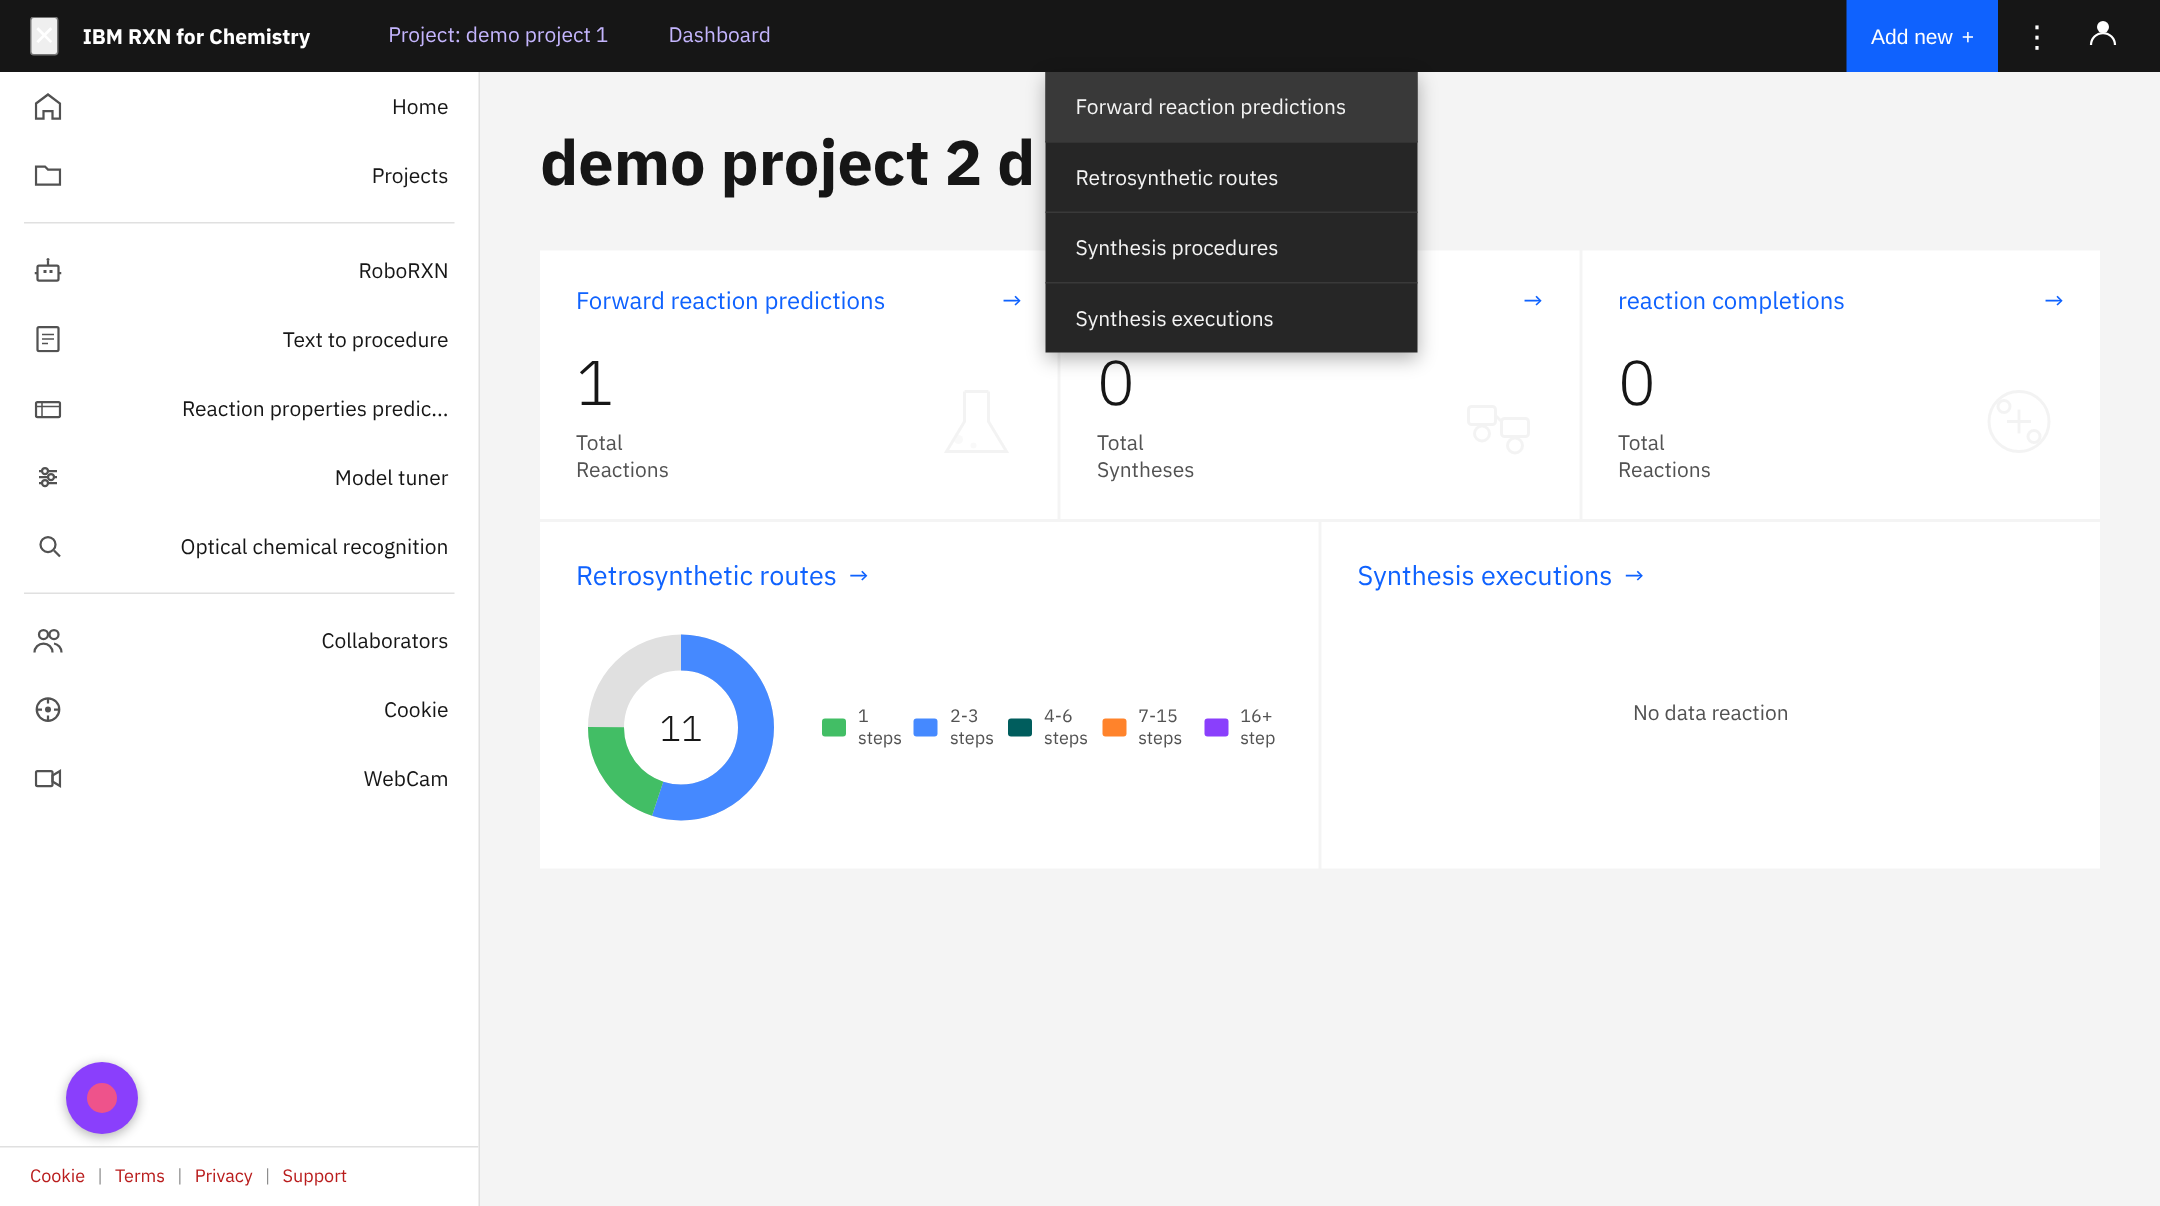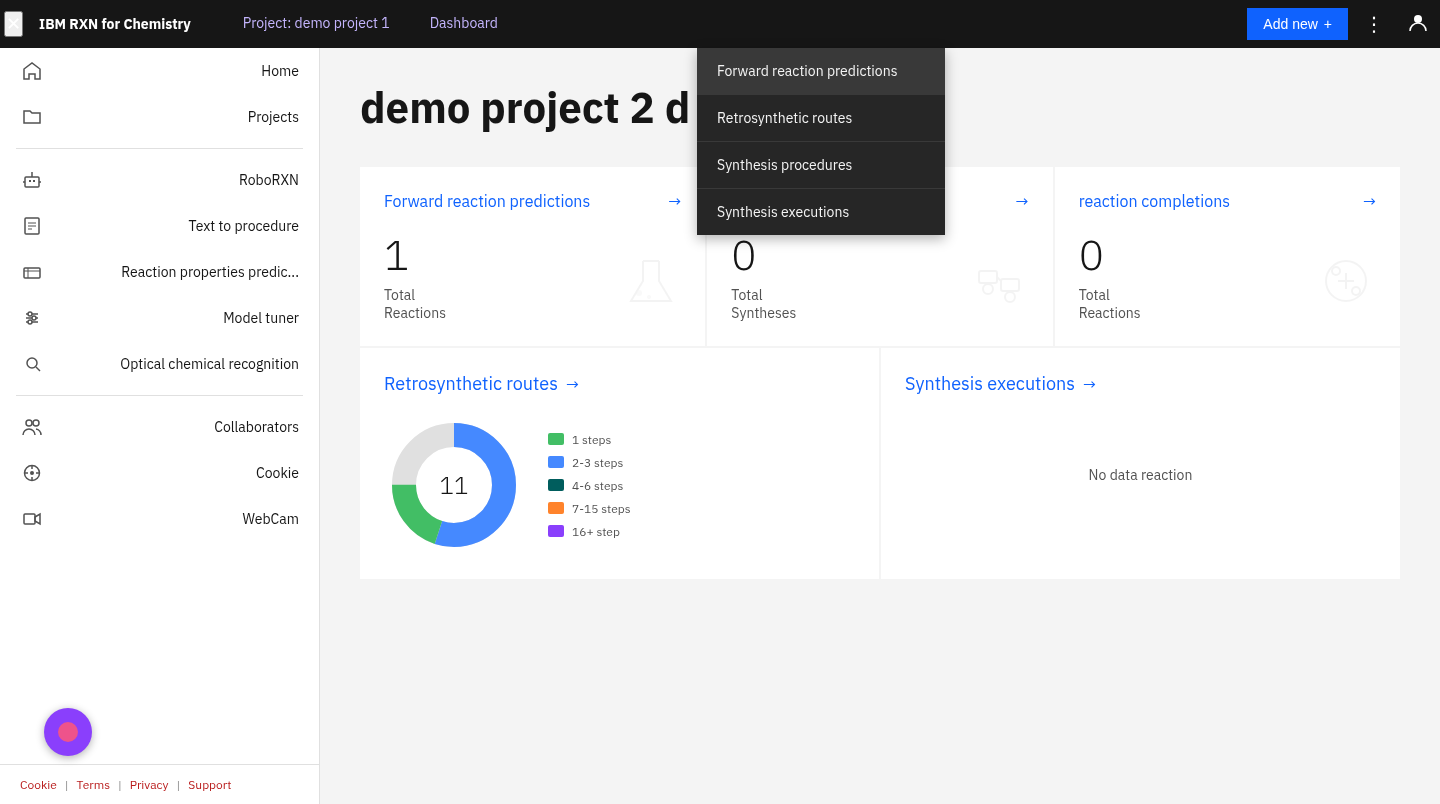--- a/index.html
+++ b/index.html
@@ -5,21 +5,21 @@
     * { box-sizing: border-box; margin: 0; padding: 0; }
     body { font-family: 'IBM Plex Sans', Arial, sans-serif; background: #f4f4f4; overflow: hidden; height: 804px; width: 1440px; }
 
     
     .navbar {
       display: flex;
       align-items: center;
       background: #161616;
       color: #fff;
       height: 48px;
-      padding: 0 4px;
+      padding: 0 20px;
       position: relative;
       z-index: 100;
     }
     .navbar-close {
       cursor: pointer;
       margin-right: 16px;
       font-size: 18px;
       color: #fff;
     }
     .navbar-brand {
@@ -60,21 +60,21 @@
     .btn-add-new {
       background: #0f62fe;
       color: #fff;
       border: none;
       padding: 8px 16px;
       font-size: 14px;
       cursor: pointer;
       display: flex;
       align-items: center;
       gap: 6px;
-      height: 32px;
+      height: 48px;
     }
     .btn-more {
       background: transparent;
       border: none;
       color: #fff;
       font-size: 20px;
       cursor: pointer;
       padding: 8px;
       height: 48px;
       display: flex;
@@ -292,21 +292,21 @@
       position: absolute;
       top: 50%;
       left: 50%;
       transform: translate(-50%, -50%);
       font-size: 24px;
       font-weight: 300;
       color: #161616;
     }
     .legend {
       display: flex;
-      flex-direction: column;
+      flex-direction: row;
       gap: 8px;
     }
     .legend-item {
       display: flex;
       align-items: center;
       gap: 8px;
       font-size: 12px;
       color: #525252;
     }
     .legend-color {

